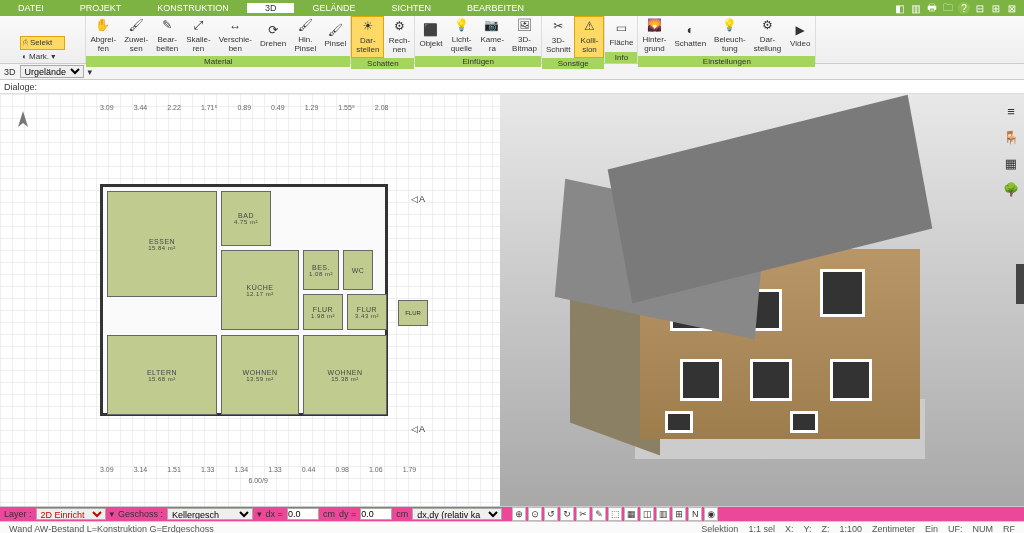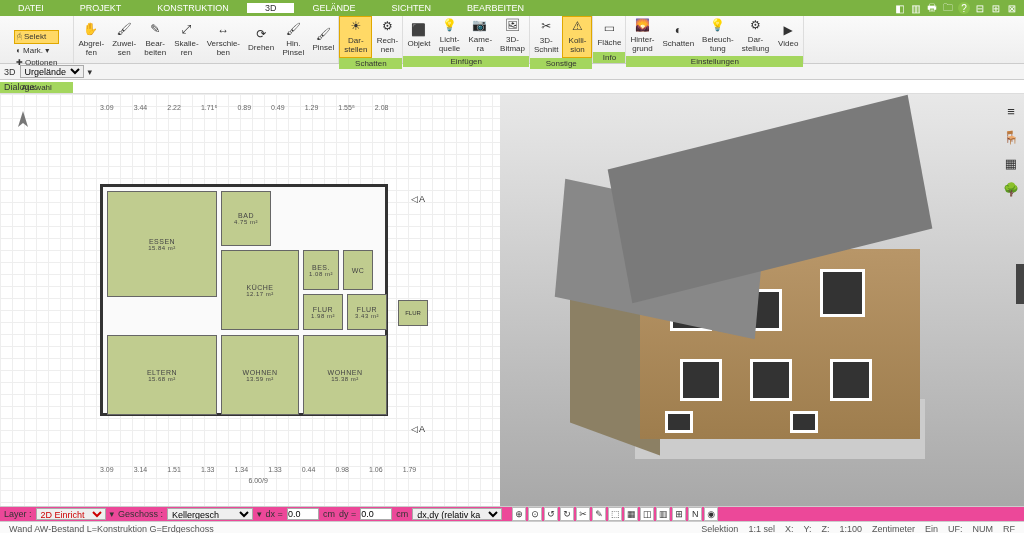--- a/index.html
+++ b/index.html
@@ -11,21 +11,21 @@
 .menubar .right { margin-left: auto; display: flex; gap: 4px; padding-right: 6px; }
 .menubar .right span { width: 12px; height: 12px; display: inline-flex; align-items: center; justify-content: center; font-size: 10px; color: #fff; }
 
 .ribbon { display: flex; height: 48px; background: linear-gradient(#fafafa,#eee); border-bottom: 1px solid #ccc; }
 .ribbon-group { display: flex; flex-direction: column; border-right: 1px solid #ddd; }
 .ribbon-group .buttons { display: flex; flex: 1; }
 .ribbon-group .label { text-align: center; font-size: 8px; padding: 1px 0; background: #a4d65e; color: #333; }
 .ribbon-btn { display: flex; flex-direction: column; align-items: center; justify-content: center; padding: 2px 4px; cursor: pointer; min-width: 30px; font-size: 8px; text-align: center; line-height: 1.1; }
 .ribbon-btn.active { background: #ffd966; border: 1px solid #e0a800; }
 .ribbon-btn .ico { width: 16px; height: 16px; margin-bottom: 2px; display: flex; align-items: center; justify-content: center; font-size: 12px; }
-.ribbon-left { display: flex; flex-direction: column; padding: 14px; font-size: 8px; gap: 1px; }
+.ribbon-left { display: flex; flex-direction: column; padding: 20px; font-size: 8px; gap: 1px; }
 .ribbon-left div { cursor: pointer; padding: 1px 2px; }
 .ribbon-left .sel { background: #ffd966; border: 1px solid #e0a800; }
 
 .subbar { height: 16px; background: #f4f4f4; border-bottom: 1px solid #ccc; display: flex; align-items: center; padding: 0 4px; gap: 4px; }
 .subbar select, .subbar input { font-size: 9px; height: 13px; border: 1px solid #aaa; }
 .dialog-bar { height: 14px; background: #fff; border-bottom: 1px solid #ddd; padding: 0 4px; font-size: 9px; display: flex; align-items: center; }
 
 .workspace { display: flex; height: 412px; }
 .pane-2d { width: 500px; background: #fff; position: relative; overflow: hidden; }
 .pane-3d { flex: 1; background: linear-gradient(#e8e8e8,#a8a8a8); position: relative; }
@@ -131,20 +131,21 @@
             <div class="ico">🖌</div>
             <div>Hin.</div>
             <div>Pinsel</div>
           </div>
           <div class="ribbon-btn">
             <div class="ico">🖌</div>
             <div>Pinsel</div>
             <div></div>
           </div>
         </div>
+        <div class="label">Material</div>
       </div>
       <div class="ribbon-group">
         <div class="buttons">
           <div class="ribbon-btn active">
             <div class="ico">☀</div>
             <div>Dar-</div>
             <div>stellen</div>
           </div>
           <div class="ribbon-btn">
             <div class="ico">⚙</div>

